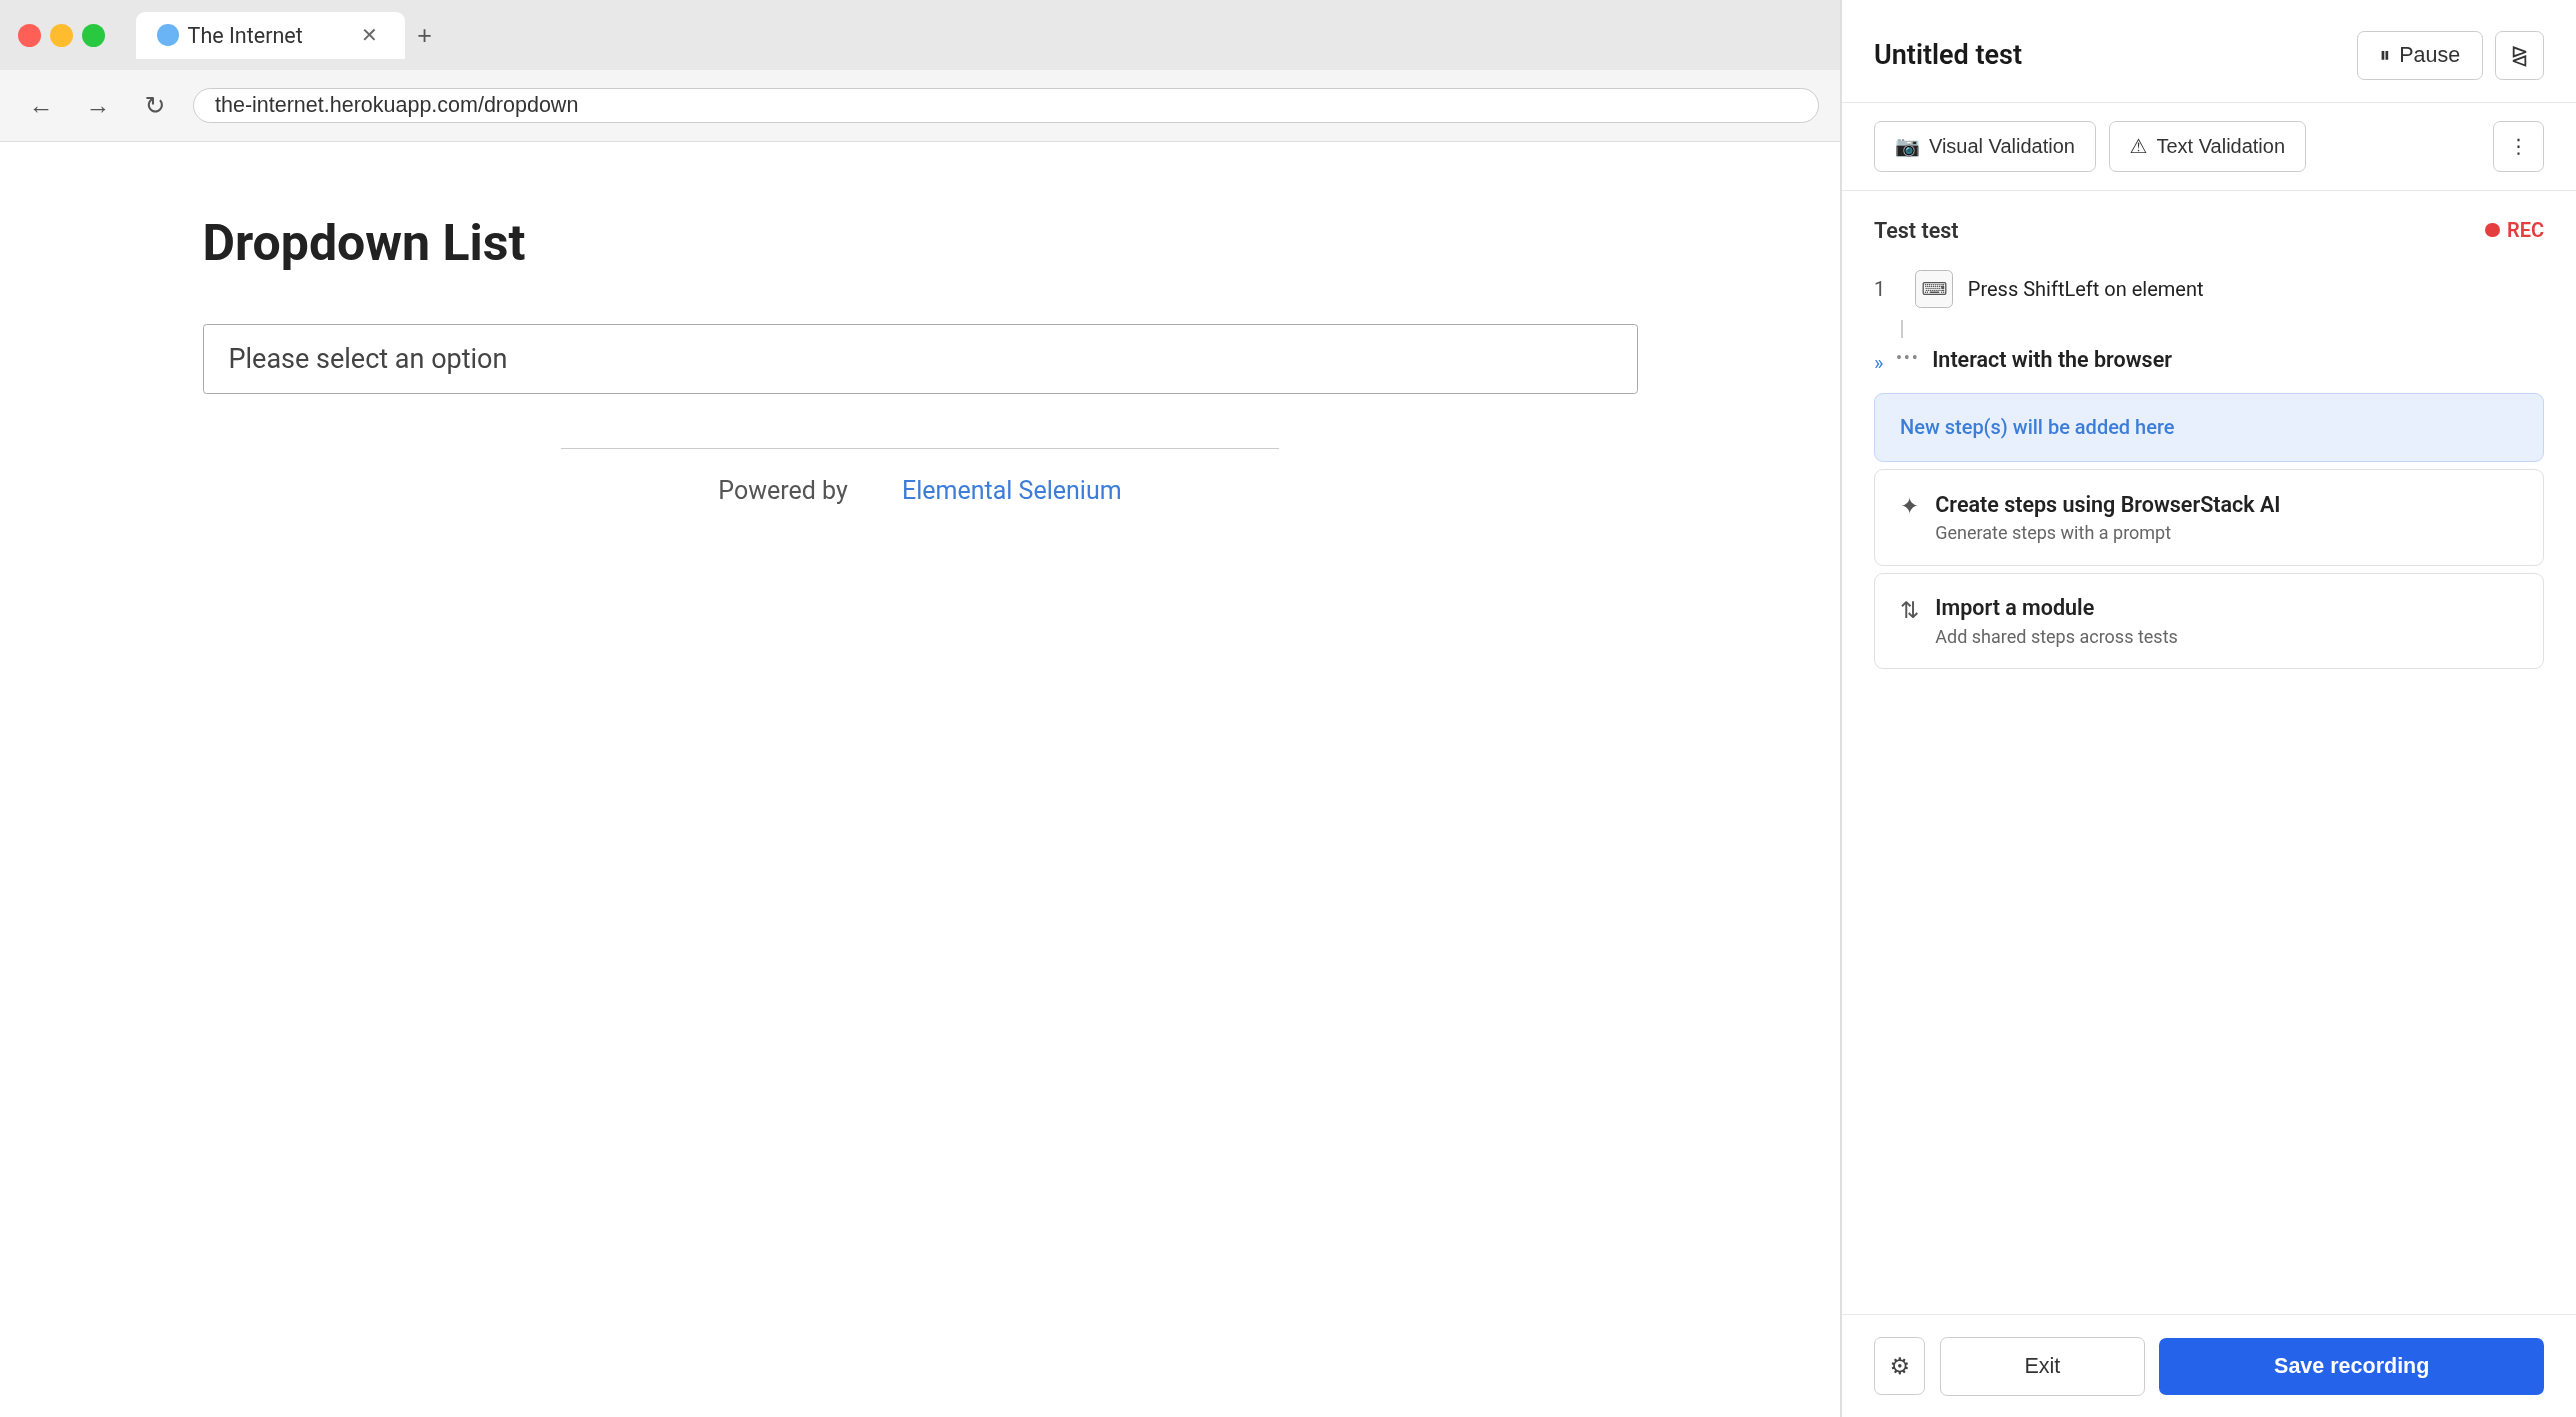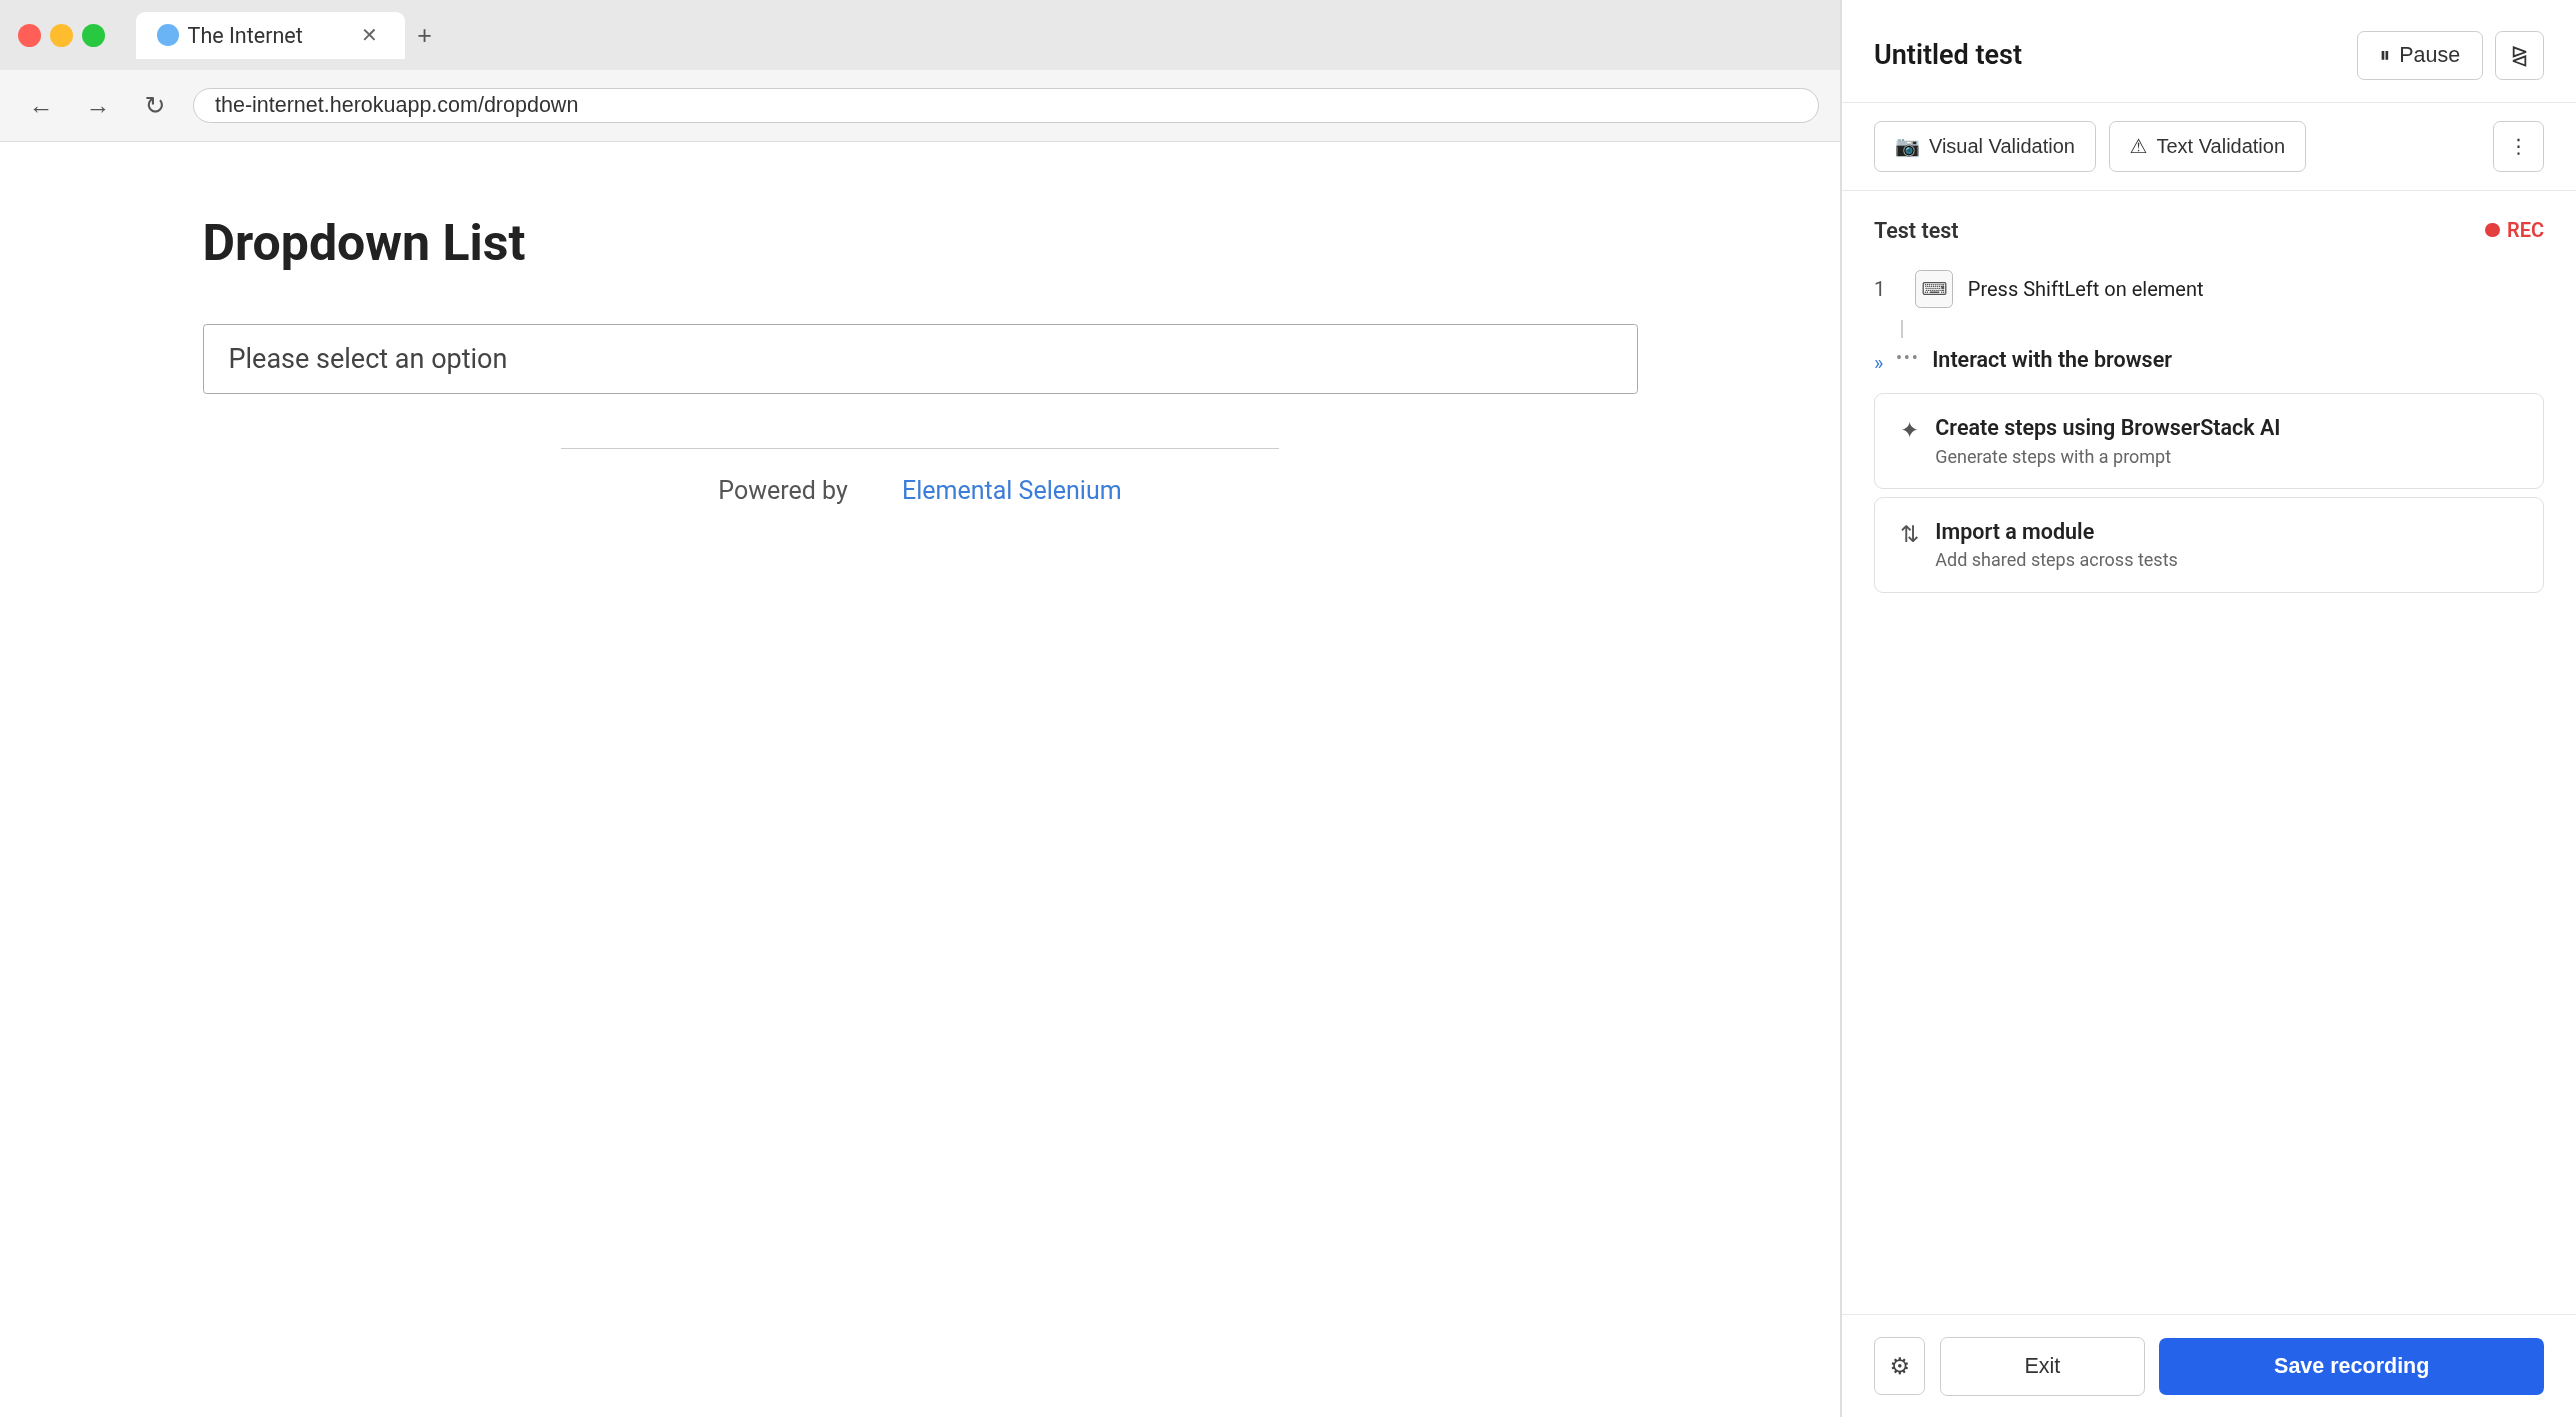--- a/index.html
+++ b/index.html
@@ -575,20 +575,23 @@
     <div class="step-connector"></div>
 
     <div class="interact-section">
       <span class="expand-arrows">»</span>
       <span class="interact-dots">•••</span>
       <span class="interact-label">Interact with the browser</span>
     </div>
 
     <div class="cards-container">
 
+      <div class="new-step-card">
+        <span>New step(s) will be added here</span>
+      </div>
 
       <div class="action-card">
         <span class="action-card-icon">✦</span>
         <div class="action-card-content">
           <div class="action-card-title">Create steps using BrowserStack AI</div>
           <div class="action-card-subtitle">Generate steps with a prompt</div>
         </div>
       </div>
 
       <div class="action-card">

